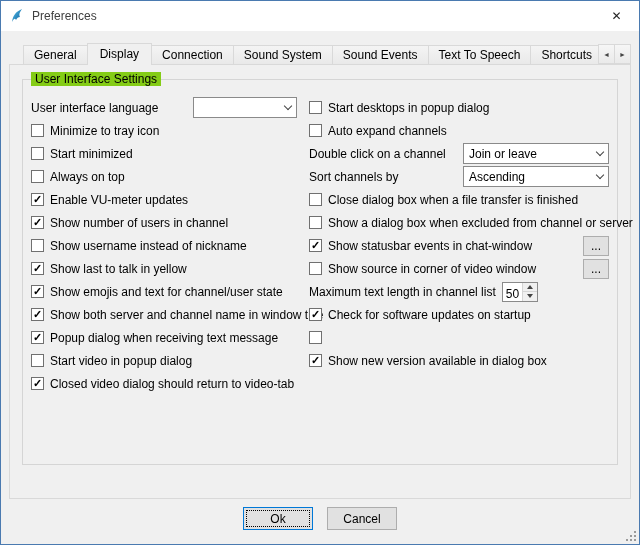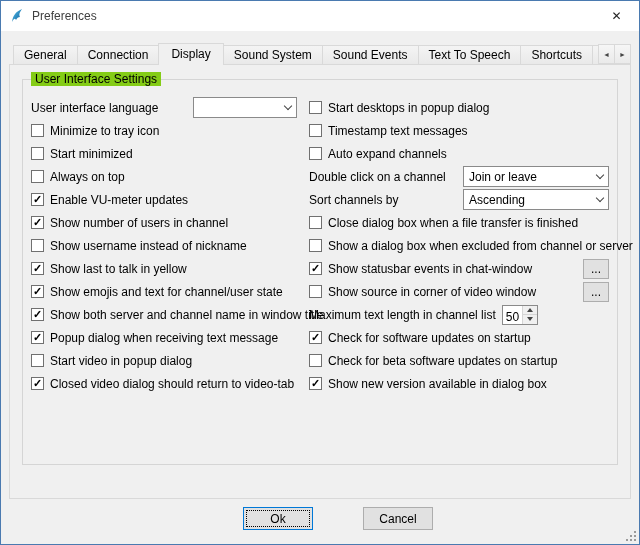--- a/index.html
+++ b/index.html
@@ -22,21 +22,21 @@
   }
   .app-icon { width: 16px; height: 16px; margin-right: 7px; display: inline-flex; }
   .title-text { font-size: 12px; color: #404040; flex: 1; }
   .close-btn {
     width: 45px; height: 30px;
     display: flex; align-items: center; justify-content: center;
     font-size: 12px; color: #222; cursor: default;
   }
 
   
-  .tabbar { position: relative; margin: 12px 8px 0 6px; height: 22px; padding-left: 6px; }
+  .tabbar { position: relative; margin: 12px 8px 0 16px; height: 22px; padding-left: 6px; }
   .tabs-clip {
     display: flex; align-items: flex-end;
     height: 22px; width: 588px; overflow: hidden;
     position: relative; z-index: 2;
   }
   .tab {
     height: 20px; line-height: 18px;
     padding: 0 10px; white-space: nowrap;
     background: linear-gradient(#f4f4f4, #e9e9e9);
     border: 1px solid #d9d9d9;
@@ -115,21 +115,21 @@
   .spin { height: 20px; margin-left: 6px; border: 1px solid #8a8a8a; background: #fff; display: flex; }
   .spin-value { width: 19px; padding: 11px 3px; display: flex; align-items: center; }
   .spin-btns { width: 15px; display: flex; flex-direction: column; border-left: 1px solid #d5d5d5; }
   .spin-btn { flex: 1; background: #f0f0f0; display: flex; align-items: center; justify-content: center; }
   .spin-btn + .spin-btn { border-top: 1px solid #d5d5d5; }
   .tri { width: 0; height: 0; border-left: 3px solid transparent; border-right: 3px solid transparent; }
   .tri.up { border-bottom: 4px solid #444; }
   .tri.down { border-top: 4px solid #444; }
 
   
-  button { font-family: inherit; font-size: 12px; margin-left: 36px; }
+  button { font-family: inherit; font-size: 12px; }
   .mini {
     margin-left: auto; width: 26px; height: 20px;
     border: 1px solid #adadad; background: #e1e1e1;
     display: flex; align-items: center; justify-content: center;
   }
 
   
   .footer { margin-top: 8px; display: flex; justify-content: center; gap: 14px; }
   .btn {
     position: relative;
@@ -167,22 +167,22 @@
     </span>
     <span class="title-text">Preferences</span>
     <div class="close-btn">
       <span>✕</span>
     </div>
   </div>
 
   <div class="tabbar">
     <div class="tabs-clip">
       <div class="tab">General</div>
+      <div class="tab active">Display</div>
       <div class="tab">Connection</div>
-      <div class="tab active">Display</div>
       <div class="tab">Sound System</div>
       <div class="tab">Sound Events</div>
       <div class="tab">Text To Speech</div>
       <div class="tab">Shortcuts</div>
       <div class="tab">Video</div>
     </div>
     <div class="tab-scrollers">
       <div class="scroller">
         <span>◄</span>
       </div>
@@ -288,26 +288,20 @@
           <div class="row">
             <span class="cb">
                 <span class="mark">✓</span>
               </span>
             <span class="lbl">Start desktops in popup dialog</span>
           </div>
           <div class="row">
             <span class="cb">
                 <span class="mark">✓</span>
               </span>
-            <span class="lbl">Timestamp text messages</span>
-          </div>
-          <div class="row">
-            <span class="cb">
-                <span class="mark">✓</span>
-              </span>
             <span class="lbl">Auto expand channels</span>
           </div>
 
           <div class="row">
             <span class="lbl">Double click on a channel</span>
             <div class="combo wide">
               <span class="combo-value">Join or leave</span>
               <span class="combo-arrow">
                   <i class="chev"></i>
                 </span>
@@ -371,21 +365,20 @@
           <div class="row">
             <span class="cb checked">
                 <span class="mark">✓</span>
               </span>
             <span class="lbl">Check for software updates on startup</span>
           </div>
           <div class="row">
             <span class="cb">
                 <span class="mark">✓</span>
               </span>
-            <span class="lbl">Check for beta software updates on startup</span>
           </div>
           <div class="row">
             <span class="cb checked">
                 <span class="mark">✓</span>
               </span>
             <span class="lbl">Show new version available in dialog box</span>
           </div>
 
         </div>
       </div>

